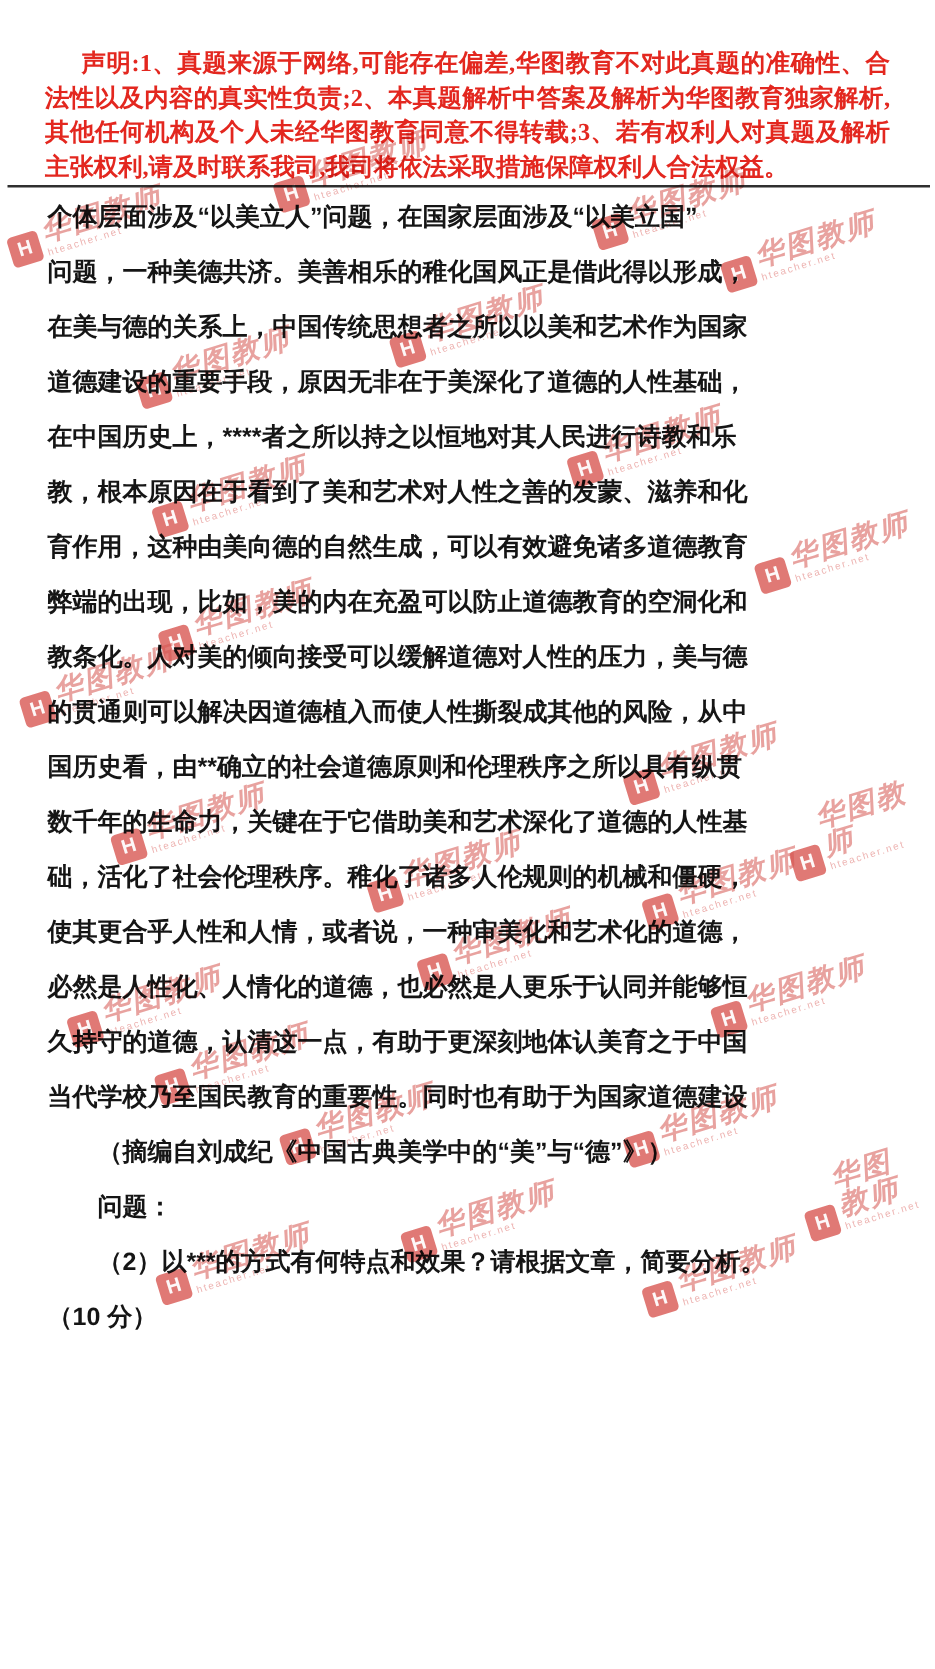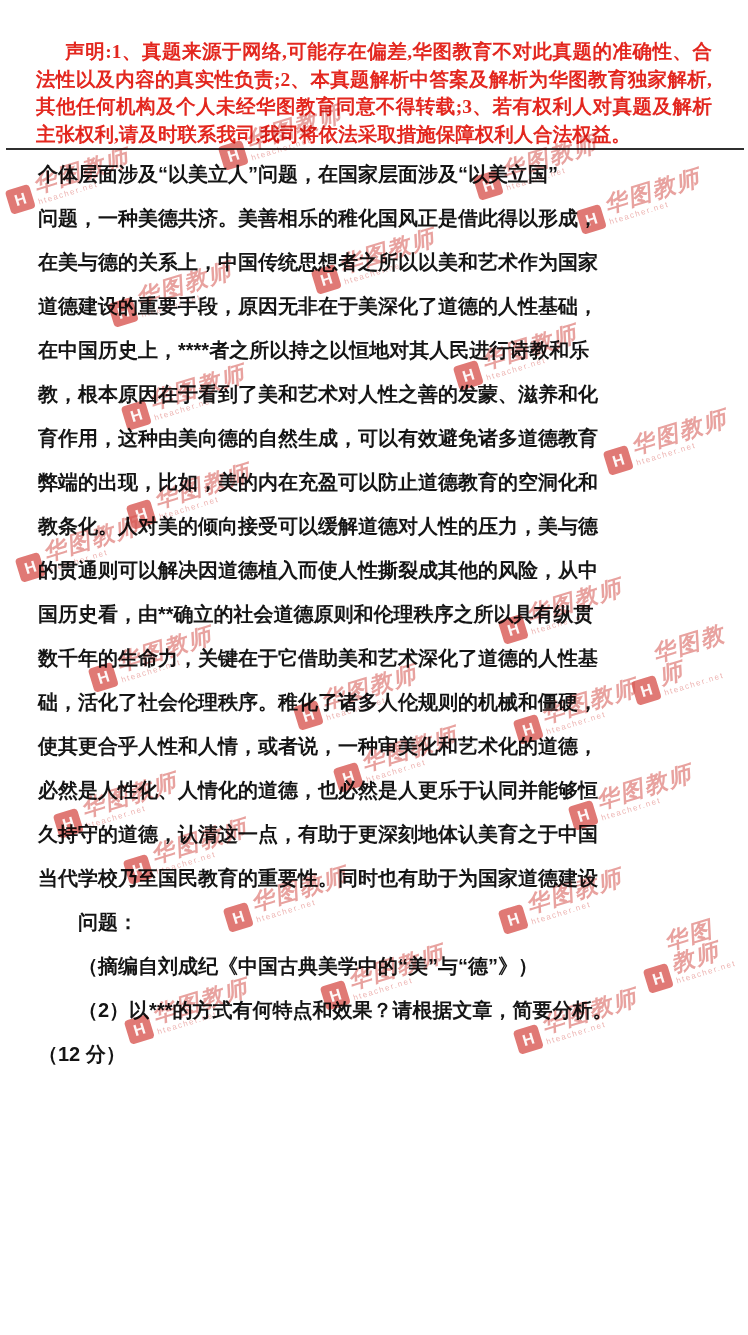--- a/index.html
+++ b/index.html
@@ -100,24 +100,24 @@
       <div class="line">弊端的出现，比如，美的内在充盈可以防止道德教育的空洞化和</div>
       <div class="line">教条化。人对美的倾向接受可以缓解道德对人性的压力，美与德</div>
       <div class="line">的贯通则可以解决因道德植入而使人性撕裂成其他的风险，从中</div>
       <div class="line">国历史看，由**确立的社会道德原则和伦理秩序之所以具有纵贯</div>
       <div class="line">数千年的生命力，关键在于它借助美和艺术深化了道德的人性基</div>
       <div class="line">础，活化了社会伦理秩序。稚化了诸多人伦规则的机械和僵硬，</div>
       <div class="line">使其更合乎人性和人情，或者说，一种审美化和艺术化的道德，</div>
       <div class="line">必然是人性化、人情化的道德，也必然是人更乐于认同并能够恒</div>
       <div class="line">久持守的道德，认清这一点，有助于更深刻地体认美育之于中国</div>
       <div class="line">当代学校乃至国民教育的重要性。同时也有助于为国家道德建设</div>
+      <div class="line">　　（摘编自刘成纪《中国古典美学中的“美”与“德”》）</div>
       <div class="line">　　问题：</div>
-      <div class="line">　　（摘编自刘成纪《中国古典美学中的“美”与“德”》）</div>
       <div class="line">　　（2）以***的方式有何特点和效果？请根据文章，简要分析。</div>
-      <div class="line">（12 分）</div>
+      <div class="line">（10 分）</div>
     </div>
 
   <div class="watermark-layer">
       <div class="wm" style="left: 225px; top: 138px;">
         <span class="wm-logo">H</span>
         <span class="wm-col">
           <span class="wm-main">华图教师</span>
           <span class="wm-sub">hteacher.net</span>
         </span>
       </div>

